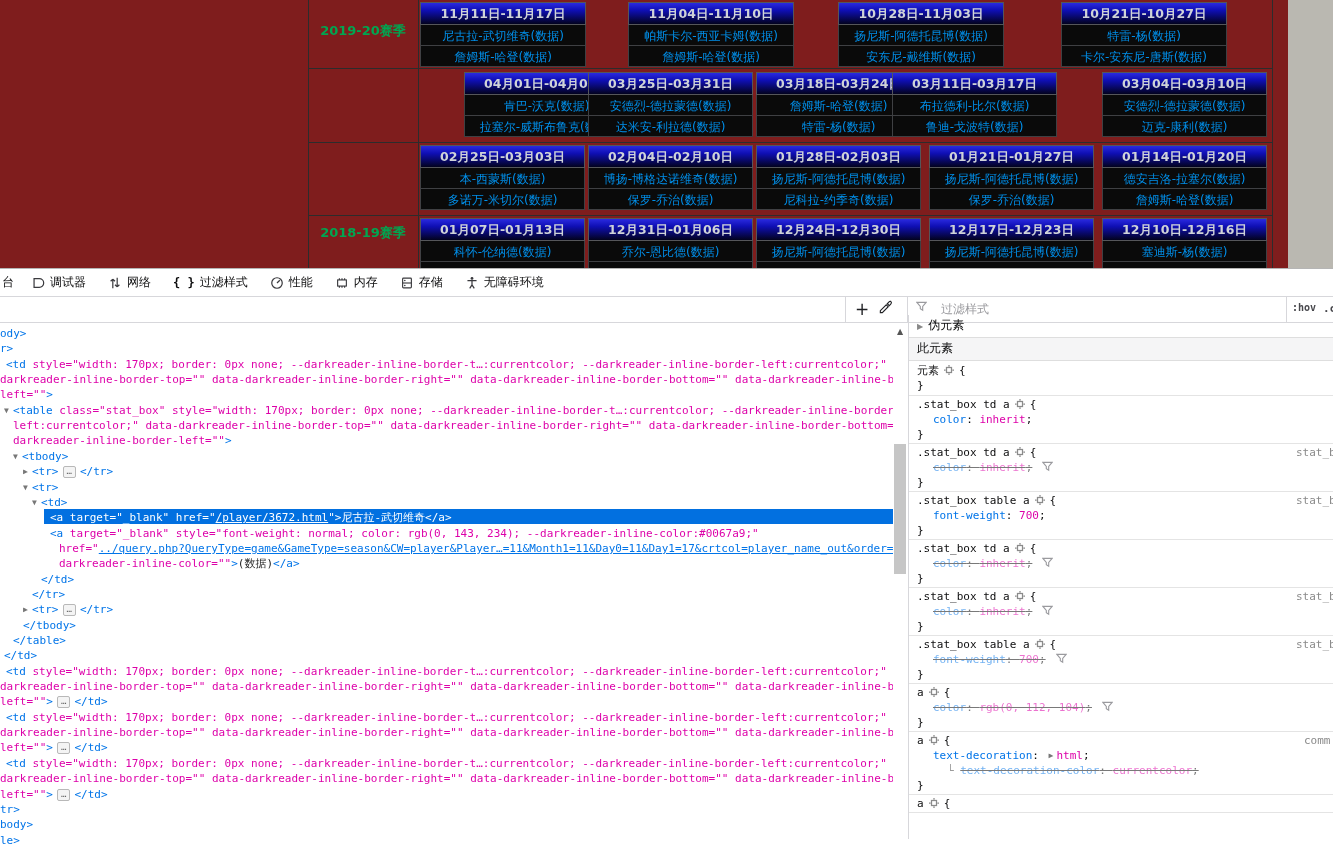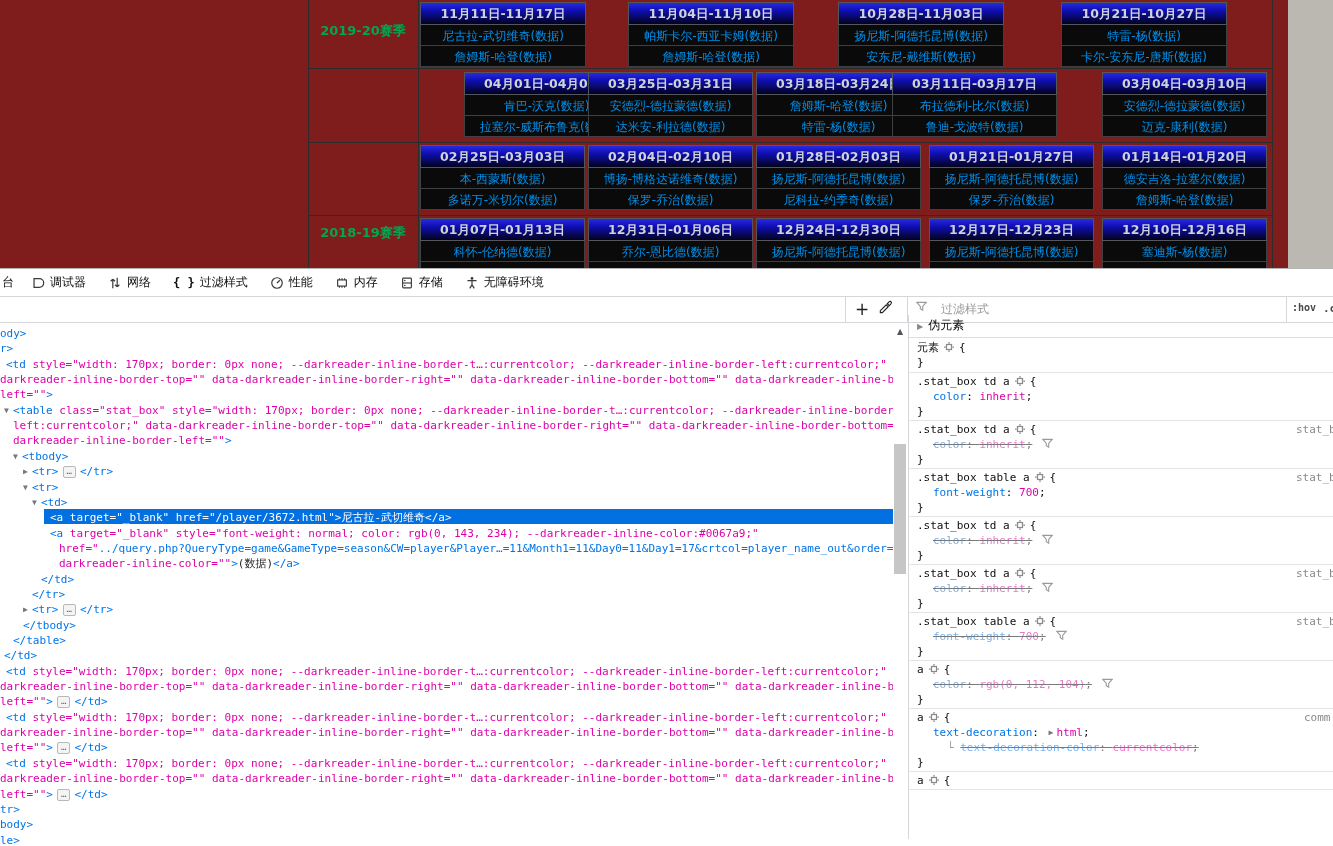--- a/index.html
+++ b/index.html
@@ -35,21 +35,21 @@
   #filter-box{position:absolute;left:916px;top:4px;display:flex;gap:14px;
       color:#9a9a9e;font-size:12px;width:360px;}
   #pseudo-toggle{position:absolute;left:1292px;top:5px;font-family:"DejaVu Sans Mono",monospace;
       font-size:10px;font-weight:bold;color:#48484d;}
   #class-toggle{position:absolute;left:1323px;top:5px;font-family:"DejaVu Sans Mono",monospace;
       font-size:11px;font-weight:bold;color:#48484d;}
   
   #markup{position:absolute;left:0;top:54px;width:893px;height:524px;overflow:hidden;
       font-family:"DejaVu Sans Mono",monospace;font-size:11px;white-space:pre;}
   .mline{position:absolute;height:15px;line-height:15px;white-space:pre;}
-  .mt{color:#0074e8;} .ma{color:#dd00a9;} .ml{color:#0074e8;}
+  .mt{color:#0074e8;} .ma{color:#dd00a9;} .ml{color:#0074e8;text-decoration:underline;}
   .mx{color:#222;} 
   .mw{color:#777;font-size:8px;display:inline-block;width:9px;vertical-align:1px;}
   .mell{display:inline-block;border:1px solid #b8b8b8;background:#f4f4f4;color:#666;
       border-radius:2px;font-size:9px;line-height:8px;padding:0 3px 2px;margin:0 4px;vertical-align:1px;}
   #sel-bar{position:absolute;left:44px;width:849px;height:15px;background:#0270e0;}
   .mline.sel .mt,.mline.sel .ma,.mline.sel .ml,.mline.sel .mx,.mline.sel .mw{color:#fff;}
   
   #m-scroll-up{position:absolute;left:893px;top:58px;width:14px;text-align:center;color:#555;
       font-size:8px;}
   #m-thumb{position:absolute;left:894px;top:175px;width:12px;height:130px;background:#c6c6c6;}
@@ -275,20 +275,21 @@
 
   <div id="markup">
     <div id="sel-bar" style="top: 186.2px;"></div>
     
   <div class="mline" style="left: 0px; top: 3px;"><span class="mt">ody&gt;</span></div><div class="mline" style="left: 0px; top: 18.35px;"><span class="mt">r&gt;</span></div><div class="mline" style="left: 6px; top: 33.7px;"><span class="mt">&lt;td</span><span class="ma"> style="width: 170px; border: 0px none; --darkreader-inline-border-t…:currentcolor; --darkreader-inline-border-left:currentcolor;" data-</span></div><div class="mline" style="left: 0px; top: 49.05px;"><span class="ma">darkreader-inline-border-top="" data-darkreader-inline-border-right="" data-darkreader-inline-border-bottom="" data-darkreader-inline-border-</span></div><div class="mline" style="left: 0px; top: 64.4px;"><span class="ma">left=""</span><span class="mt">&gt;</span></div><div class="mline" style="left: 4px; top: 79.75px;"><span class="mw">▼</span><span class="mt">&lt;table</span><span class="ma"> class="stat_box" style="width: 170px; border: 0px none; --darkreader-inline-border-t…:currentcolor; --darkreader-inline-border-</span></div><div class="mline" style="left: 13px; top: 95.1px;"><span class="ma">left:currentcolor;" data-darkreader-inline-border-top="" data-darkreader-inline-border-right="" data-darkreader-inline-border-bottom="" data-</span></div><div class="mline" style="left: 13px; top: 110.45px;"><span class="ma">darkreader-inline-border-left=""</span><span class="mt">&gt;</span></div><div class="mline" style="left: 13px; top: 125.8px;"><span class="mw">▼</span><span class="mt">&lt;tbody&gt;</span></div><div class="mline" style="left: 23px; top: 141.15px;"><span class="mw">▶</span><span class="mt">&lt;tr&gt;</span><span class="mell">…</span><span class="mt">&lt;/tr&gt;</span></div><div class="mline" style="left: 23px; top: 156.5px;"><span class="mw">▼</span><span class="mt">&lt;tr&gt;</span></div><div class="mline" style="left: 32px; top: 171.85px;"><span class="mw">▼</span><span class="mt">&lt;td&gt;</span></div><div class="mline sel" style="left: 50px; top: 187.2px;"><span class="mt">&lt;a</span><span class="ma"> target="_blank"</span><span class="ma"> href="</span><span class="ml">/player/3672.html</span><span class="ma">"</span><span class="mt">&gt;</span><span class="mx">尼古拉-武切维奇</span><span class="mt">&lt;/a&gt;</span></div><div class="mline" style="left: 50px; top: 202.55px;"><span class="mt">&lt;a</span><span class="ma"> target="_blank"</span><span class="ma"> style="font-weight: normal; color: rgb(0, 143, 234); --darkreader-inline-color:#0067a9;"</span></div><div class="mline" style="left: 59px; top: 217.9px;"><span class="ma">href="</span><span class="ml">../query.php?QueryType=game&amp;GameType=season&amp;CW=player&amp;Player…=11&amp;Month1=11&amp;Day0=11&amp;Day1=17&amp;crtcol=player_name_out&amp;order=1</span></div><div class="mline" style="left: 59px; top: 233.25px;"><span class="ma">darkreader-inline-color=""</span><span class="mt">&gt;</span><span class="mx">(数据)</span><span class="mt">&lt;/a&gt;</span></div><div class="mline" style="left: 41px; top: 248.6px;"><span class="mt">&lt;/td&gt;</span></div><div class="mline" style="left: 32px; top: 263.95px;"><span class="mt">&lt;/tr&gt;</span></div><div class="mline" style="left: 23px; top: 279.3px;"><span class="mw">▶</span><span class="mt">&lt;tr&gt;</span><span class="mell">…</span><span class="mt">&lt;/tr&gt;</span></div><div class="mline" style="left: 23px; top: 294.65px;"><span class="mt">&lt;/tbody&gt;</span></div><div class="mline" style="left: 13px; top: 310px;"><span class="mt">&lt;/table&gt;</span></div><div class="mline" style="left: 4px; top: 325.35px;"><span class="mt">&lt;/td&gt;</span></div><div class="mline" style="left: 6px; top: 340.7px;"><span class="mt">&lt;td</span><span class="ma"> style="width: 170px; border: 0px none; --darkreader-inline-border-t…:currentcolor; --darkreader-inline-border-left:currentcolor;" data-</span></div><div class="mline" style="left: 0px; top: 356.05px;"><span class="ma">darkreader-inline-border-top="" data-darkreader-inline-border-right="" data-darkreader-inline-border-bottom="" data-darkreader-inline-border-</span></div><div class="mline" style="left: 0px; top: 371.4px;"><span class="ma">left=""</span><span class="mt">&gt;</span><span class="mell">…</span><span class="mt">&lt;/td&gt;</span></div><div class="mline" style="left: 6px; top: 386.75px;"><span class="mt">&lt;td</span><span class="ma"> style="width: 170px; border: 0px none; --darkreader-inline-border-t…:currentcolor; --darkreader-inline-border-left:currentcolor;" data-</span></div><div class="mline" style="left: 0px; top: 402.1px;"><span class="ma">darkreader-inline-border-top="" data-darkreader-inline-border-right="" data-darkreader-inline-border-bottom="" data-darkreader-inline-border-</span></div><div class="mline" style="left: 0px; top: 417.45px;"><span class="ma">left=""</span><span class="mt">&gt;</span><span class="mell">…</span><span class="mt">&lt;/td&gt;</span></div><div class="mline" style="left: 6px; top: 432.8px;"><span class="mt">&lt;td</span><span class="ma"> style="width: 170px; border: 0px none; --darkreader-inline-border-t…:currentcolor; --darkreader-inline-border-left:currentcolor;" data-</span></div><div class="mline" style="left: 0px; top: 448.15px;"><span class="ma">darkreader-inline-border-top="" data-darkreader-inline-border-right="" data-darkreader-inline-border-bottom="" data-darkreader-inline-border-</span></div><div class="mline" style="left: 0px; top: 463.5px;"><span class="ma">left=""</span><span class="mt">&gt;</span><span class="mell">…</span><span class="mt">&lt;/td&gt;</span></div><div class="mline" style="left: 0px; top: 478.85px;"><span class="mt">tr&gt;</span></div><div class="mline" style="left: 0px; top: 494.2px;"><span class="mt">body&gt;</span></div><div class="mline" style="left: 0px; top: 509.55px;"><span class="mt">le&gt;</span></div></div>
   <div id="m-scroll-up">▲</div>
   <div id="m-thumb"></div>
 
   <div id="rules">
     <div class="rsec"><span class="tri">▶</span><span>伪元素</span></div>
+    <div class="rsec gray"><span>此元素</span></div>
 
   <div class="rule first">
         <div class="sel-line"><span>元素</span><svg class="tgt" width="10" height="10" viewBox="0 0 12 12">
             <rect x="3" y="3" width="6" height="6" fill="none" stroke="#8a8a8a" stroke-width="1.5"></rect>
             <path d="M6 0v2M6 10v2M0 6h2M10 6h2" stroke="#8a8a8a" stroke-width="1.5"></path>
           </svg><span>{</span></div>
         <div>}</div>
       </div>
       <div class="rule">
         <div class="sel-line"><span>.stat_box td a</span><svg class="tgt" width="10" height="10" viewBox="0 0 12 12">

